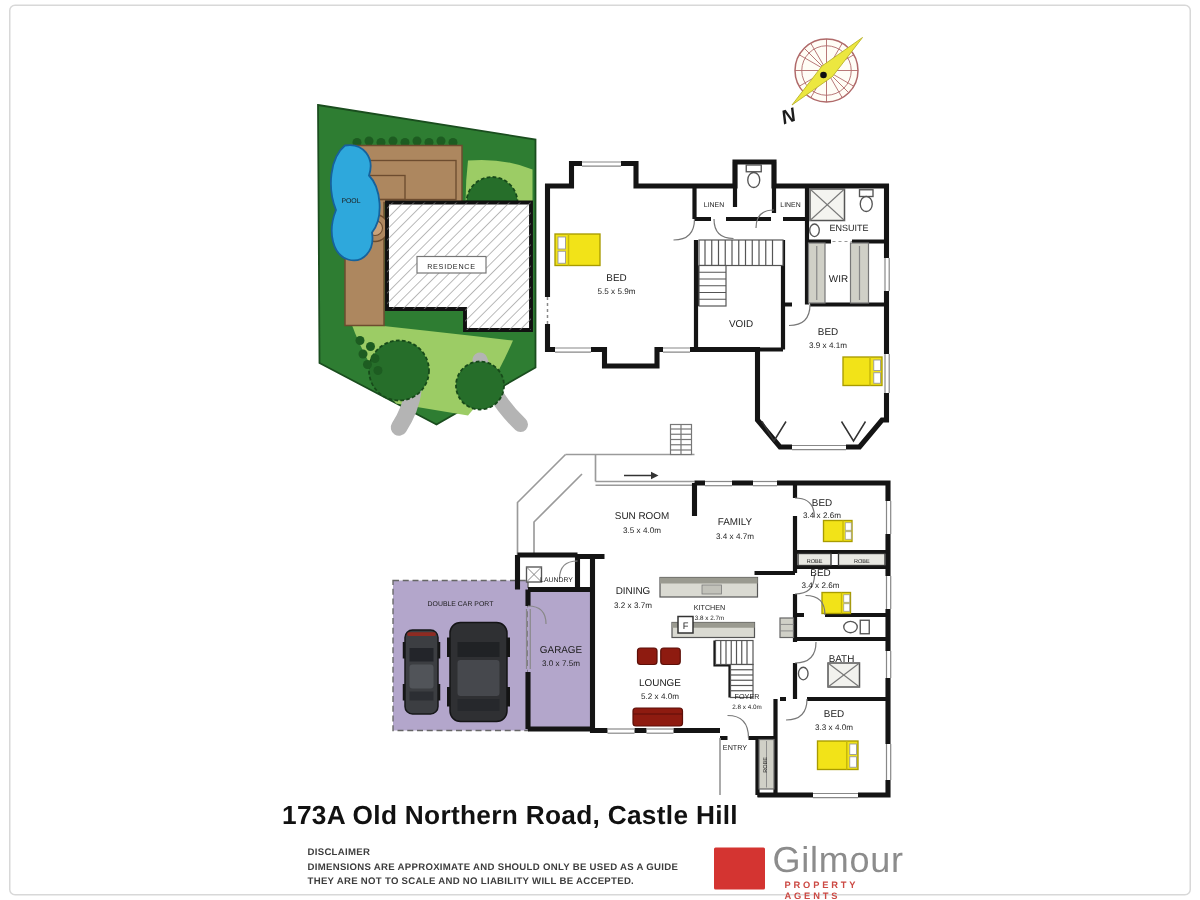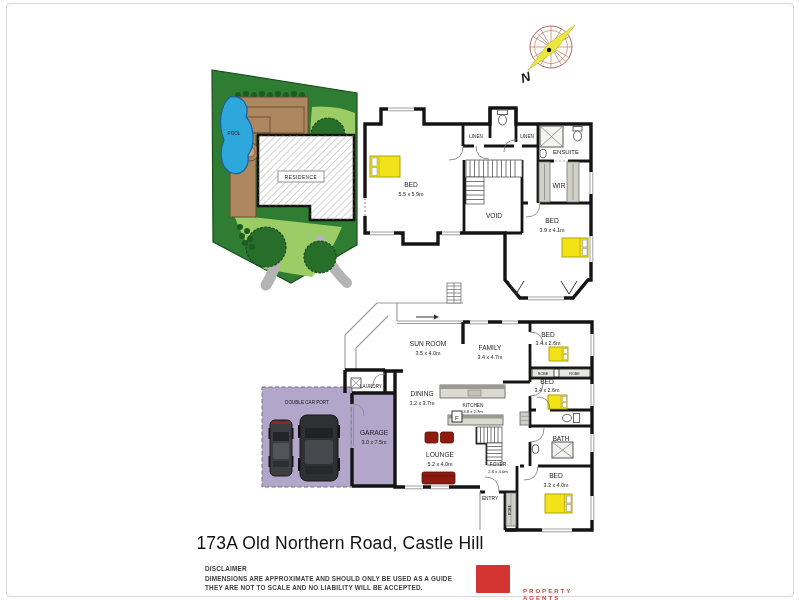--- a/index.html
+++ b/index.html
@@ -6,21 +6,21 @@
   #canvas{position:relative;width:800px;height:600px;background:#fff;overflow:hidden;
           font-family:"Liberation Sans",sans-serif;}
   .frame{position:absolute;left:6px;top:3px;right:6px;bottom:3px;border:1px solid #d8d8d8;border-radius:4px;}
   svg{position:absolute;}
   svg text{font-family:"Liberation Sans",sans-serif;fill:#1c1c1c;}
   .room-name{font-size:6.6px;}
   .room-dims{font-size:5.4px;}
   .small-label{font-size:4.6px;}
   .tiny-label{font-size:3.7px;}
   #address{position:absolute;left:140px;top:533px;width:400px;text-align:center;
-           font-size:17.5px;font-weight:normal;color:#111;letter-spacing:0.2px;}
+           font-size:17.5px;font-weight:bold;color:#111;letter-spacing:0.2px;}
   #disclaimer{position:absolute;left:205px;top:564px;font-size:6.4px;font-weight:bold;
               color:#3d3d3d;line-height:1.5;letter-spacing:0.2px;}
   #logo{position:absolute;left:474px;top:560px;width:130px;height:36px;}
   #logo .sq{position:absolute;left:2px;top:5px;width:34px;height:28px;background:#d43431;border-radius:1px;}
   #logo .nm{position:absolute;left:41px;top:0px;font-size:24px;color:#8c8c8c;letter-spacing:0.5px;}
   #logo .tg{position:absolute;left:49px;top:27px;font-size:6.2px;color:#cc4a44;letter-spacing:1.9px;font-weight:bold;}
 </style>
 </head>
 <body>
 
@@ -454,15 +454,16 @@
   <div id="address">173A Old Northern Road, Castle Hill</div>
 
   <div id="disclaimer">
     <div>DISCLAIMER</div>
     <div>DIMENSIONS ARE APPROXIMATE AND SHOULD ONLY BE USED AS A GUIDE</div>
     <div>THEY ARE NOT TO SCALE AND NO LIABILITY WILL BE ACCEPTED.</div>
   </div>
 
   <div id="logo">
     <div class="sq"></div>
+    <div class="nm">Gilmour</div>
     <div class="tg">PROPERTY AGENTS</div>
   </div>
 </div>
 
 </body></html>

